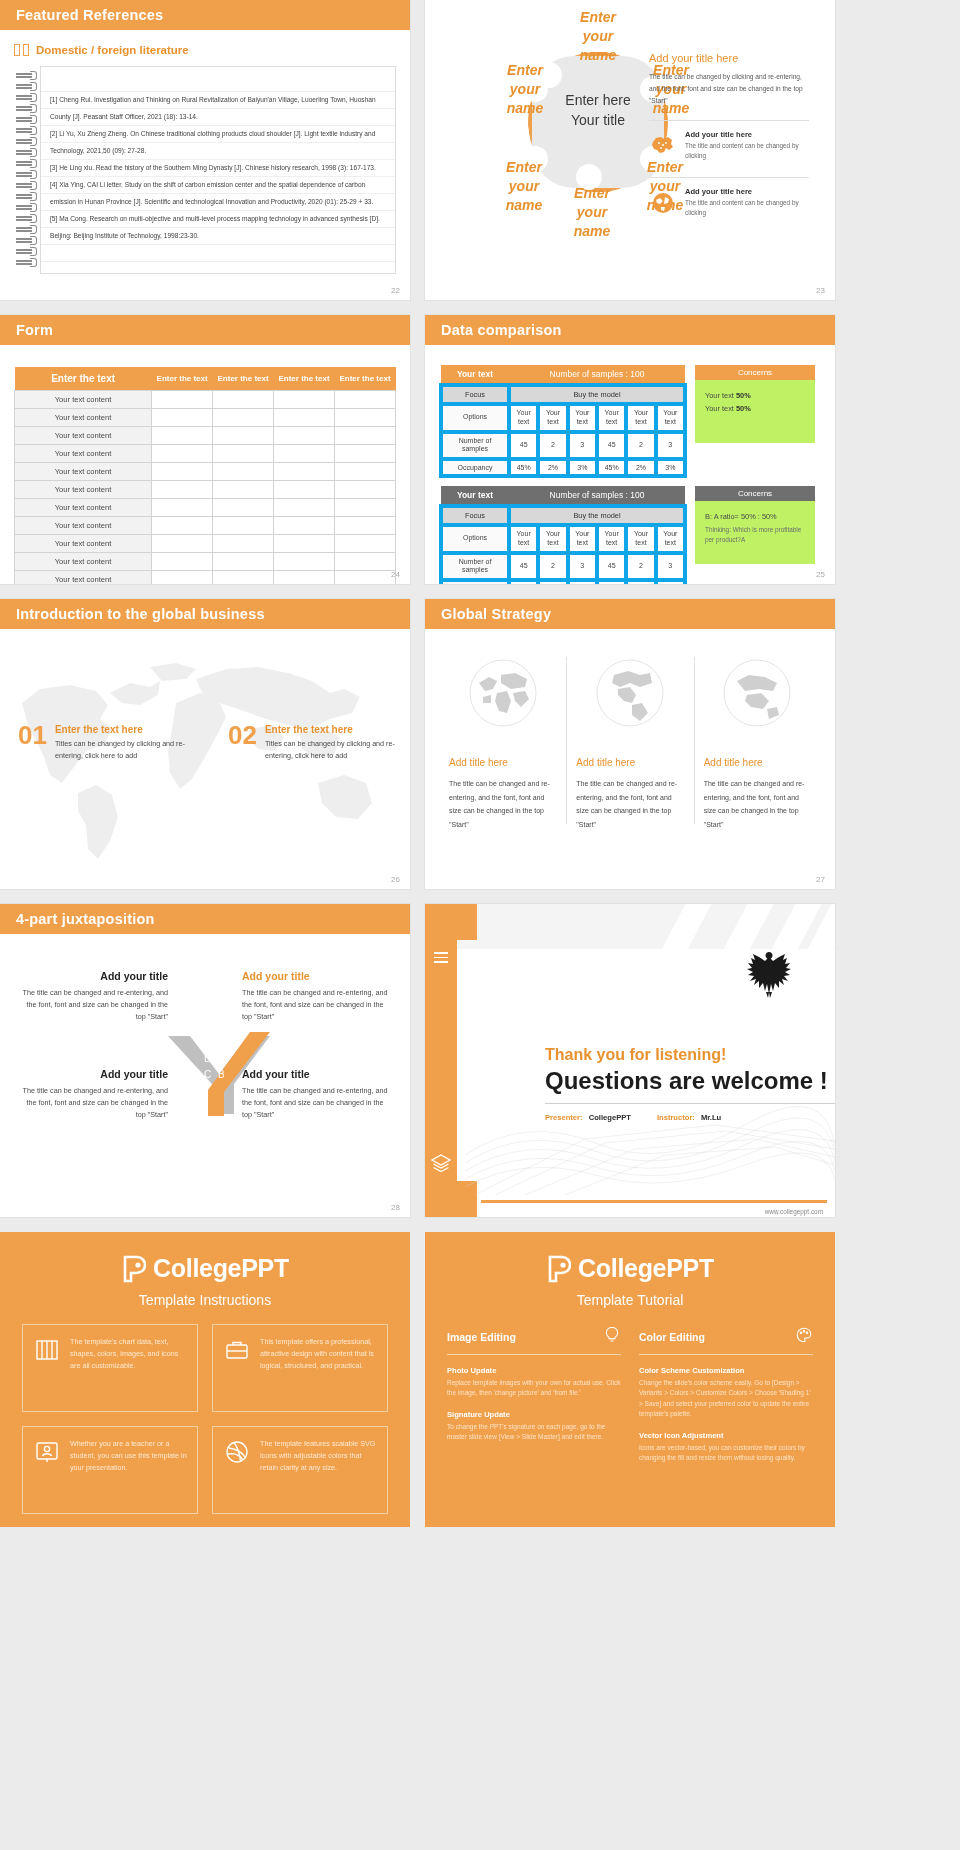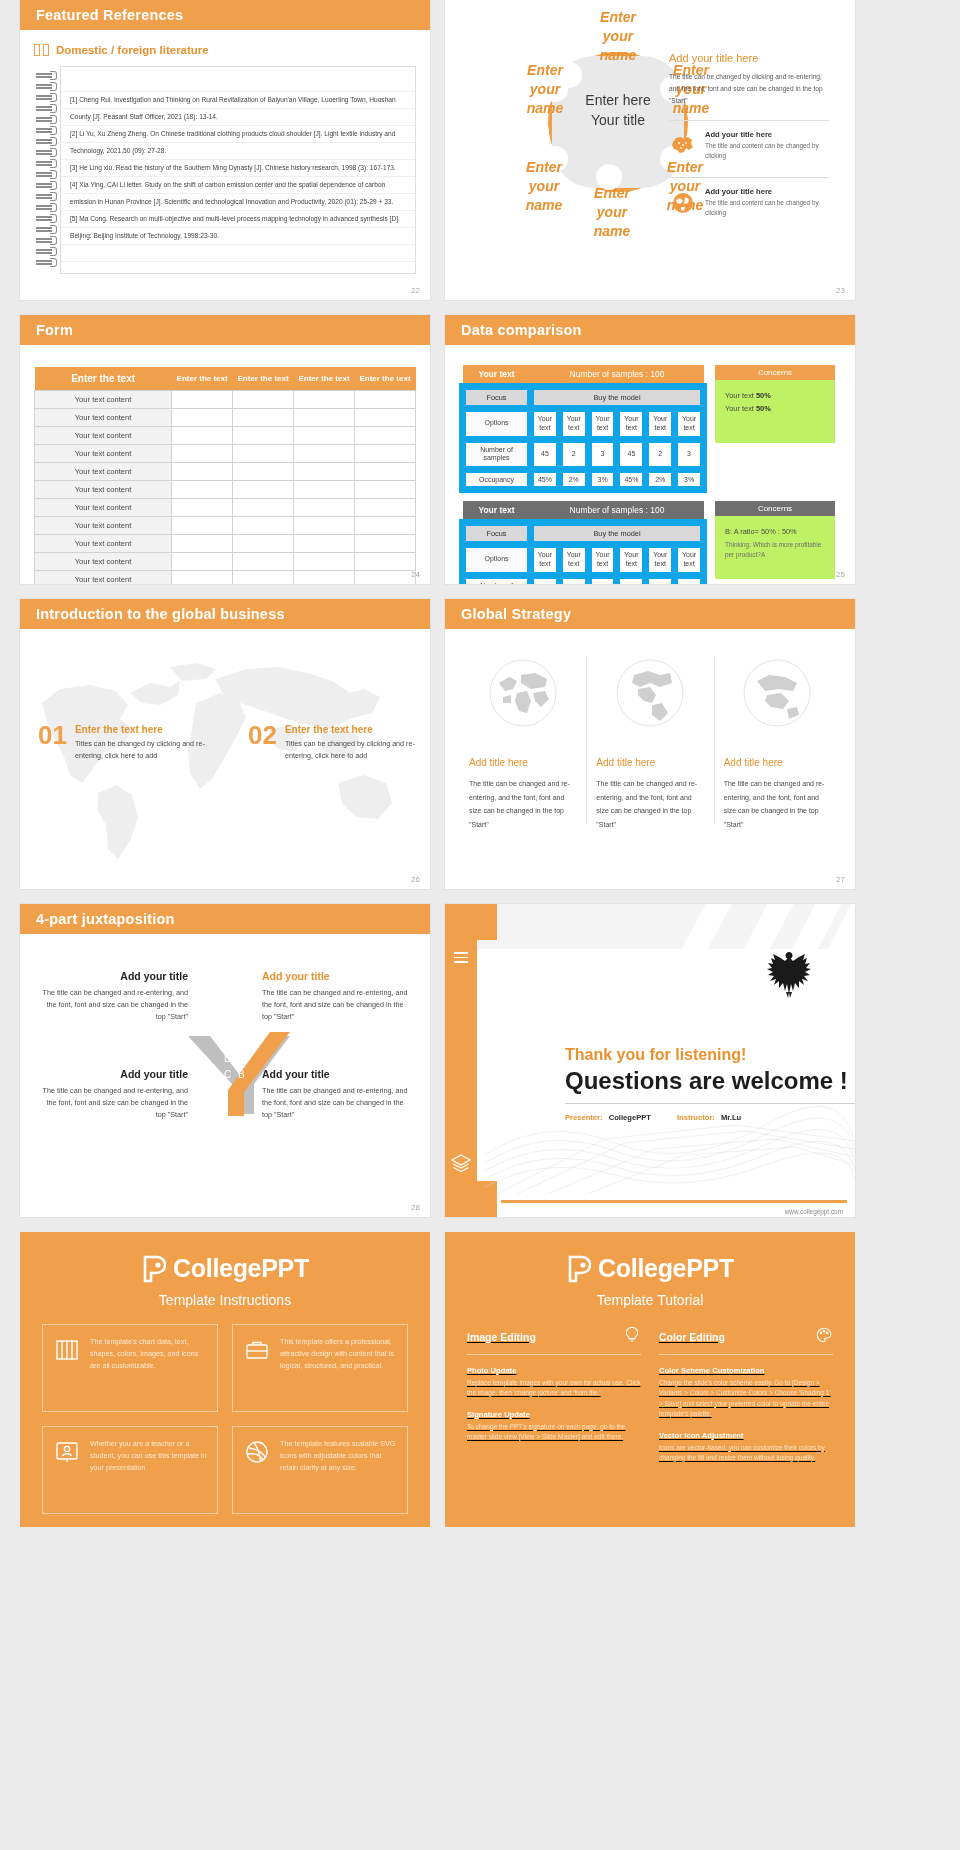--- a/index.html
+++ b/index.html
@@ -9,21 +9,21 @@
     background:#ebebeb;
     font-family:"Liberation Sans", sans-serif;
     overflow:hidden;
   }
   .grid {
     display:grid;
     grid-template-columns: 410px 410px;
     grid-auto-rows: auto;
     column-gap:15px;
     row-gap:15px;
-    padding:0 20px;
+    padding:0 0;
     width:960px;
   }
   
   .slide {
     background:#ffffff;
     position:relative;
     overflow:hidden;
     box-shadow:0 0 0 1px #e2e2e2;
   }
   .slide.h300 { height:300px; }
@@ -166,21 +166,21 @@
   .dc-wrap { display:flex; gap:8px; margin-top:20px; }
   .dc-left { width:248px; }
   .dc-right { width:120px; }
   .dtable { width:100%; border-collapse:collapse; background:#fff; }
   .dtable .hdr td { color:#fff; font-size:8.5px; padding:4px 6px; border:none; }
   .dtable.orange .hdr td { background:#f0a04b; }
   .dtable.gray .hdr td { background:#6f6f6f; }
   .dtable .hdr td.lbl { font-weight:bold; }
   .dtable .sub td { background:#d8d8d8; font-size:7.4px; color:#333; padding:3px 6px; text-align:center; }
   .dtable td {
-    border:7px solid #0ea5e9; font-size:7px; color:#444;
+    border:4px solid #0ea5e9; font-size:7px; color:#444;
     text-align:center; padding:3px 2px;
   }
   .dtable td.rowlbl { width:68px; background:#fafafa; }
   .dtable tr.opt td { height:24px; line-height:1.25; }
   .concern {
     background:#bef264; height:78px; position:relative; 
     padding:26px 10px 0;
   }
   .concern .ch {
     position:absolute; left:0; top:0; right:0; height:15px;
@@ -257,21 +257,21 @@
   .promo-grid { display:grid; grid-template-columns:1fr 1fr; gap:14px; padding:16px 22px 0; }
   .pcard {
     border:1px solid rgba(255,255,255,.5);
     padding:11px 10px;
     display:flex; gap:9px;
     min-height:88px;
   }
   .pcard .pico { width:28px; flex:none; display:flex; align-items:flex-start; justify-content:center; padding-top:2px; }
   .pcard p { margin:0; color:#ffe9d2; font-size:7.2px; line-height:1.65; }
 
-  .tut-grid { display:grid; grid-template-columns:1fr 1fr; gap:18px; padding:18px 22px 0;text-decoration:underline; }
+  .tut-grid { display:grid; grid-template-columns:1fr 1fr; gap:18px; padding:18px 22px 0; }
   .tcol { }
   .tcol .thead { display:flex; align-items:center; justify-content:space-between;
                  border-bottom:1px solid rgba(255,255,255,.55); padding-bottom:6px; }
   .tcol .thead h5 { margin:0; color:#fff; font-size:10.5px; font-weight:bold; }
   .tblk { margin-top:11px; }
   .tblk b { display:block; color:#fff; font-size:7.6px; margin-bottom:3px; }
   .tblk p { margin:0; color:#ffe3c6; font-size:6.5px; line-height:1.6; }
 </style>
 </head>
 <body>

